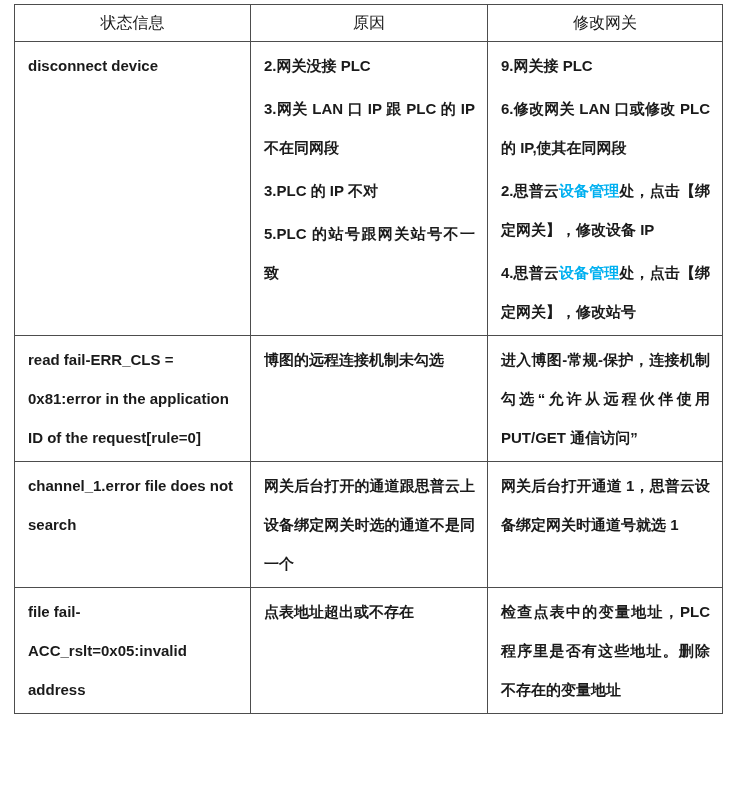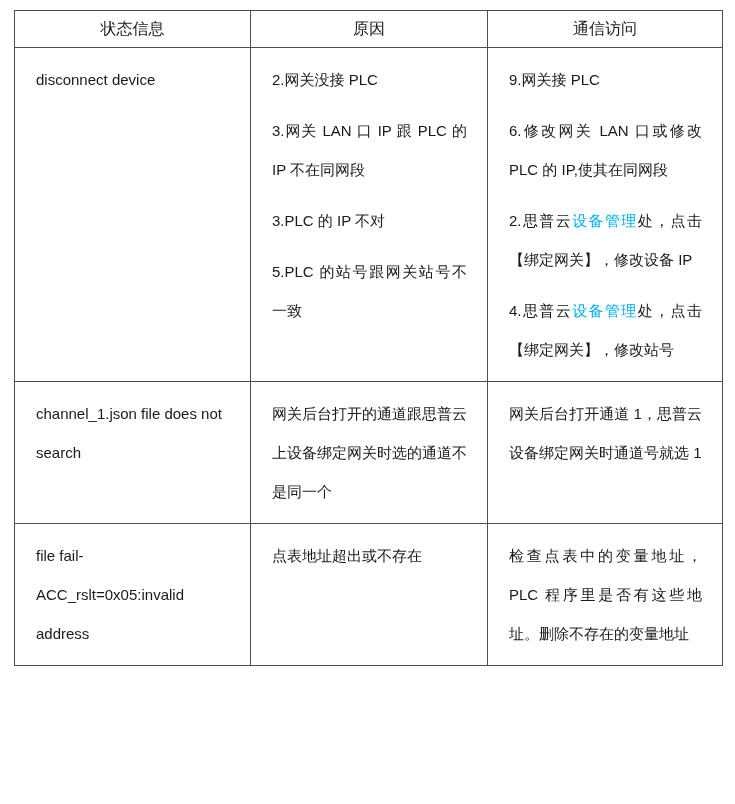--- a/index.html
+++ b/index.html
@@ -8,21 +8,21 @@
     background: #ffffff;
   }
   body {
     width: 735px;
     height: 804px;
     font-family: "Liberation Sans", "DejaVu Sans", sans-serif;
     color: #1a1a1a;
     -webkit-font-smoothing: antialiased;
   }
   .doc {
-    padding: 10px 0 0 14px;
+    padding: 4px 0 0 14px;
   }
   table.troubleshooting {
     border-collapse: collapse;
     table-layout: fixed;
     width: 708px;
     background: #ffffff;
   }
   th, td {
     border: 1px solid #4d4d4d;
     background: #ffffff;
@@ -35,22 +35,23 @@
     vertical-align: middle;
     padding: 0;
   }
   td {
     vertical-align: top;
     padding: 0 8px 0 9px;
     font-size: 15px;
     word-wrap: break-word;
   }
   td p {
-    margin: 12px;
+    margin: 4px;
     line-height: 39px;
+    font-weight: bold;
   }
   td.cell-cause p,
   td.cell-solution p {
     text-align: justify;
   }
   span.accent {
     
   }
 </style>
 </head>
@@ -60,21 +61,21 @@
   <table class="troubleshooting">
     <colgroup>
       <col style="width:236px">
       <col style="width:237px">
       <col style="width:235px">
     </colgroup>
     <thead>
       <tr>
         <th>状态信息</th>
         <th>原因</th>
-        <th>通信访问</th>
+        <th>修改网关</th>
       </tr>
     </thead>
     <tbody>
         <tr>
           <td class="cell-status">
             <p><span>disconnect device</span></p>
           </td>
           <td class="cell-cause">
             <p><span>2.网关没接 PLC</span></p>
             <p><span>3.网关 LAN 口 IP 跟 PLC 的 IP 不在同网段</span></p>
@@ -83,21 +84,32 @@
           </td>
           <td class="cell-solution">
             <p><span>9.网关接 PLC</span></p>
             <p><span>6.修改网关 LAN 口或修改 PLC 的 IP,使其在同网段</span></p>
             <p><span>2.思普云</span><span class="accent" style="color: rgb(0, 176, 240);">设备管理</span><span>处，点击【绑定网关】，修改设备 IP</span></p>
             <p><span>4.思普云</span><span class="accent" style="color: rgb(0, 176, 240);">设备管理</span><span>处，点击【绑定网关】，修改站号</span></p>
           </td>
         </tr>
         <tr>
           <td class="cell-status">
-            <p><span>channel_1.json file does not search</span></p>
+            <p><span>read fail-ERR_CLS = 0x81:error in the application ID of the request[rule=0]</span></p>
+          </td>
+          <td class="cell-cause">
+            <p><span>博图的远程连接机制未勾选</span></p>
+          </td>
+          <td class="cell-solution">
+            <p><span>进入博图-常规-保护，连接机制勾选“允许从远程伙伴使用 PUT/GET 通信访问”</span></p>
+          </td>
+        </tr>
+        <tr>
+          <td class="cell-status">
+            <p><span>channel_1.error file does not search</span></p>
           </td>
           <td class="cell-cause">
             <p><span>网关后台打开的通道跟思普云上设备绑定网关时选的通道不是同一个</span></p>
           </td>
           <td class="cell-solution">
             <p><span>网关后台打开通道 1，思普云设备绑定网关时通道号就选 1</span></p>
           </td>
         </tr>
         <tr>
           <td class="cell-status">

